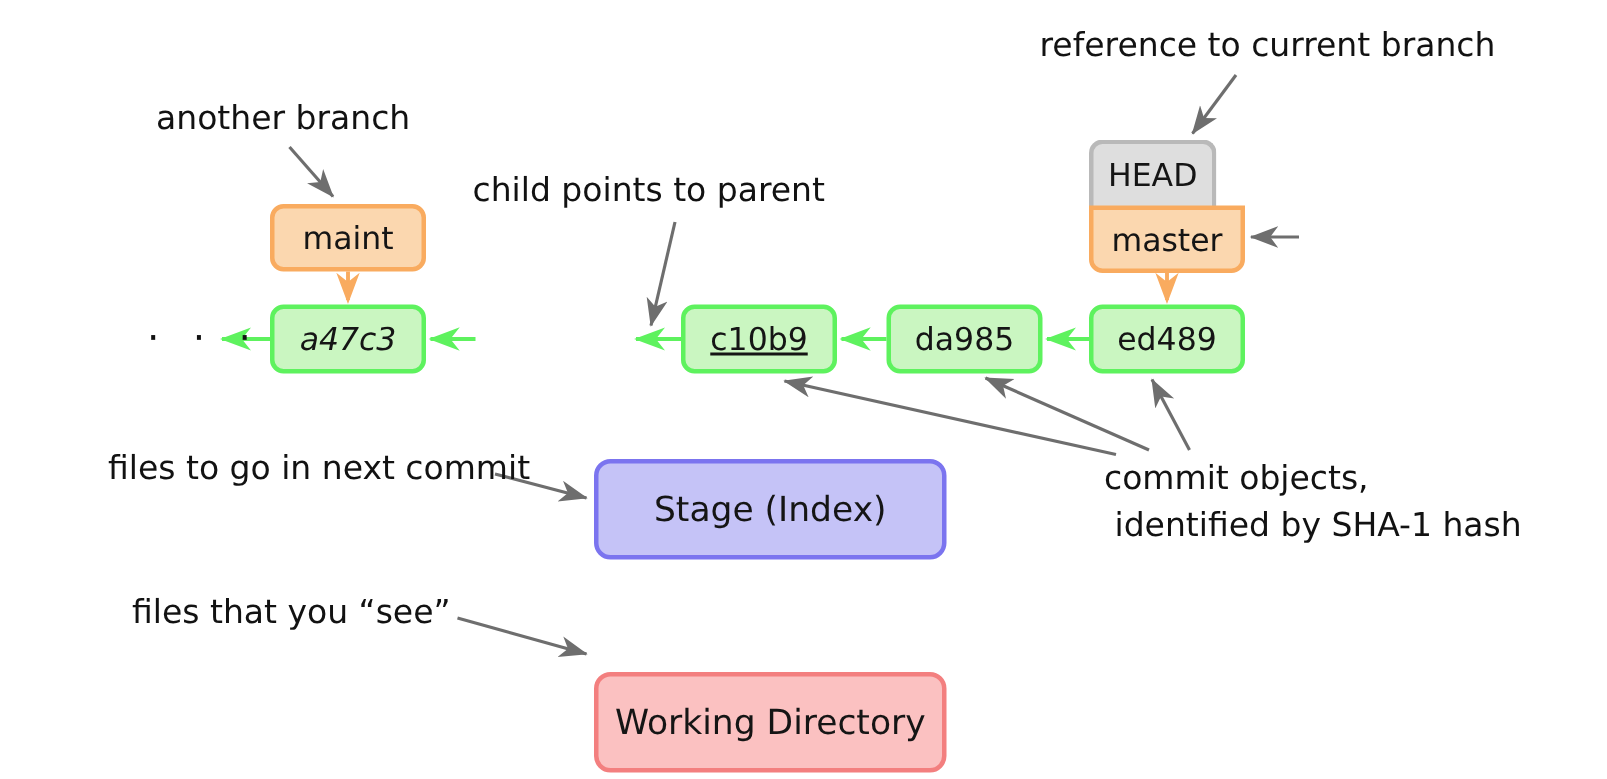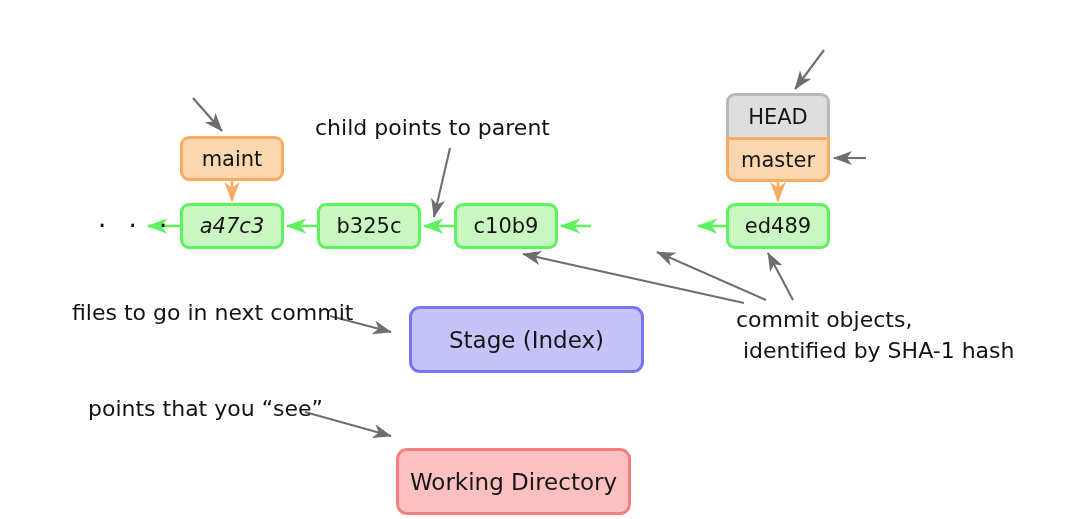--- a/index.html
+++ b/index.html
@@ -44,21 +44,21 @@
   .branch {
     width: 104px;
     height: 45px;
     background: #fbd7af;
     border: 3px solid #f9ab5f;
     border-radius: 9px;
     font-size: 21px;
     text-align: center;
   }
   .head {
-    width: 104px;
+    width: 85px;
     height: 45px;
     background: #dedede;
     border: 3px solid #b9b9b9;
     border-radius: 9px 9px 0 0;
     border-bottom: none;
     font-size: 21px;
   }
   .masterref {
     width: 104px;
     height: 45px;
@@ -145,43 +145,45 @@
       <line x1="330" y1="316" x2="391" y2="332" stroke="#6e6e6e" stroke-width="2.1" marker-end="url(#grayArrow)"></line>
 
       <line x1="305" y1="412" x2="391" y2="436" stroke="#6e6e6e" stroke-width="2.1" marker-end="url(#grayArrow)"></line>
     </g>
   </svg>
 
   <div class="ellipsis" style="left:98px; top:211px;">· · ·</div>
 
   <div class="node commit" style="left:180px; top:203px;font-style:italic;">a47c3</div>
 
-  <div class="node commit" style="left:317px; top:203px;">b325c</div>
 
-  <div class="node commit" style="left:454px; top:203px;">c10b9</div>
+  <div class="node commit" style="left:454px; top:203px;text-decoration:underline;">c10b9</div>
 
+  <div class="node commit" style="left:591px; top:203px;">da985</div>
 
   <div class="node commit" style="left:726px; top:203px;">ed489</div>
 
   <div class="node branch" style="left:180px; top:136px;">maint</div>
 
   <div class="node head" style="left:726px; top:93px;">HEAD</div>
 
   <div class="node masterref" style="left:726px; top:137px;">master</div>
 
-  <div class="node bigbox stage" style="left:409px; top:306px;">Stage (Index)</div>
+  <div class="node bigbox stage" style="left:396px; top:306px;">Stage (Index)</div>
 
   <div class="node bigbox workdir" style="left:396px; top:403px;">Working Directory</div>
 
+  <div class="label" style="left:104px; top:65px;">another branch</div>
 
   <div class="label" style="left:315px; top:113px;">child points to parent</div>
 
+  <div class="label" style="left:693px; top:16px;">reference to current branch</div>
 
 
   <div class="label" style="left:736px; top:305px;">commit objects,</div>
 
   <div class="label" style="left:711px; top:336px;margin-left:32px;">identified by SHA-1 hash</div>
 
   <div class="label" style="left:72px; top:298px;">files to go in next commit</div>
 
-  <div class="label" style="left:88px; top:394px;">points that you “see”</div>
+  <div class="label" style="left:88px; top:394px;">files that you “see”</div>
 
 </div>
 
 </body></html>

